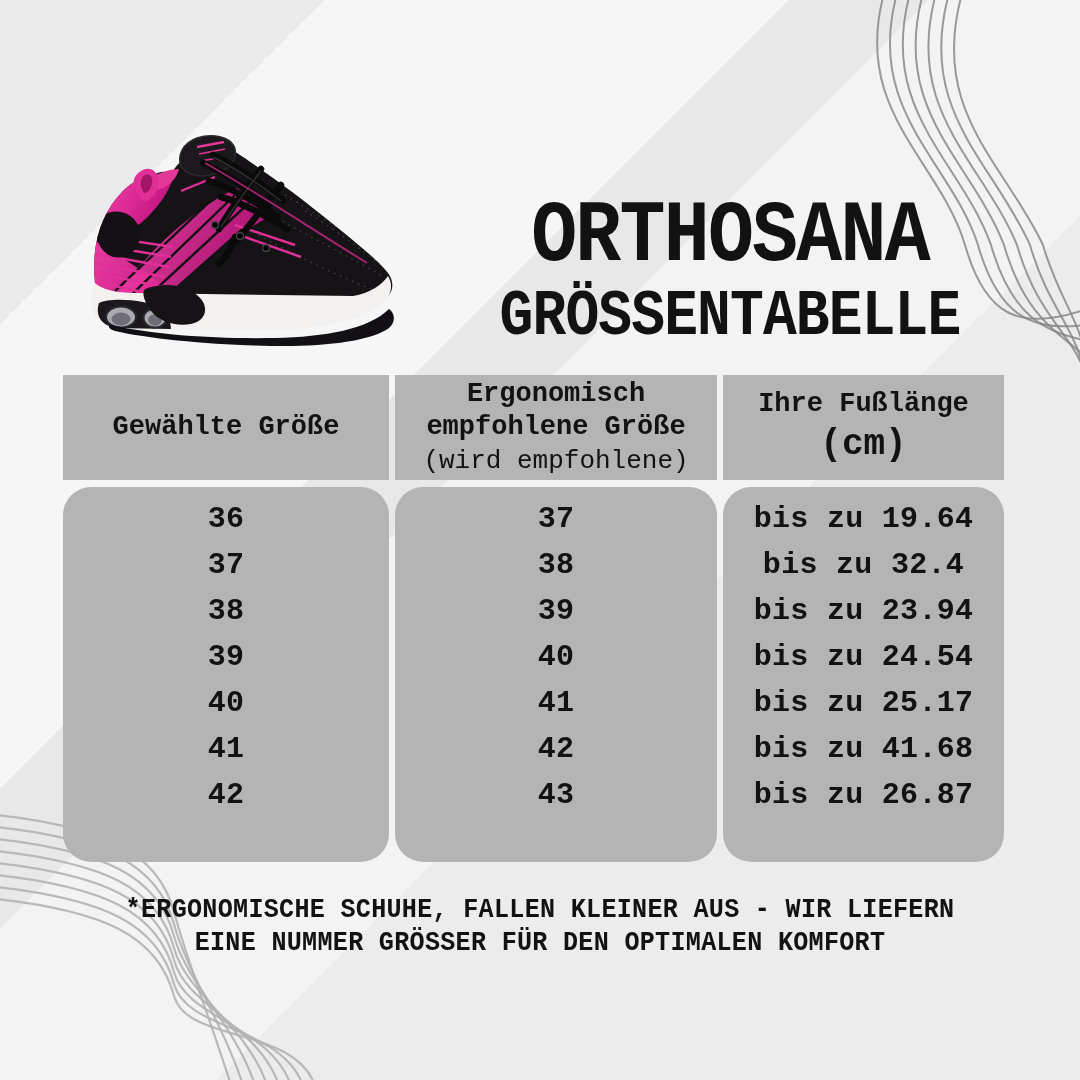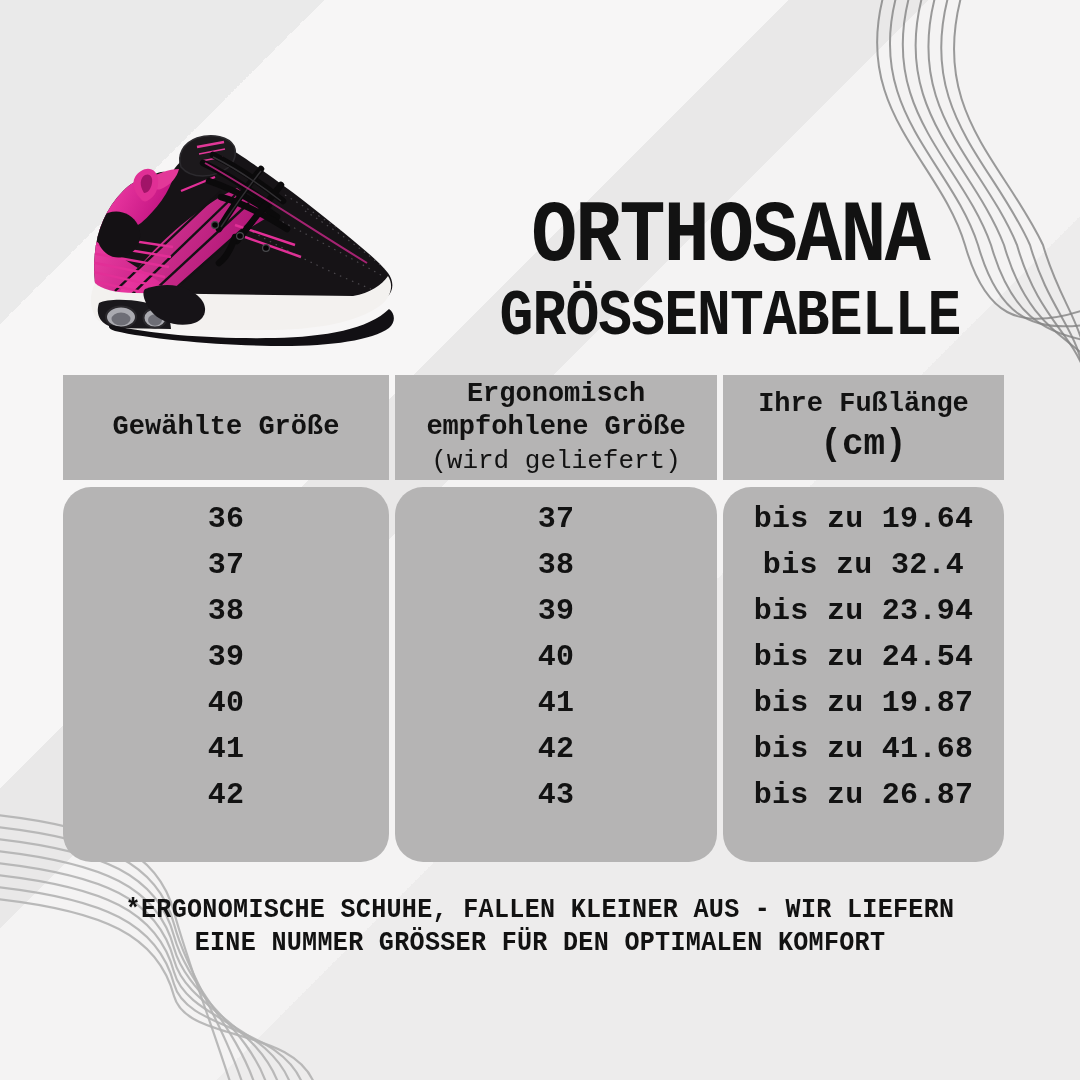--- a/index.html
+++ b/index.html
@@ -167,21 +167,21 @@
     <div class="subtitle">GRÖSSENTABELLE</div>
   </div>
 
   <div class="size-table">
     <div class="thead">
       <div class="th">
         <div class="th-title">Gewählte Größe</div>
       </div>
       <div class="th">
         <div class="th-title">Ergonomisch empfohlene Größe</div>
-        <div class="th-sub">(wird geliefert)</div>
+        <div class="th-sub">(wird empfohlene)</div>
       </div>
       <div class="th cm-col">
         <div class="th-title">Ihre Fußlänge</div>
         <div class="th-sub">(cm)</div>
       </div>
     </div>
     <div class="tbody">
       <div class="body-col">
           <div class="cell">36</div>
           <div class="cell">37</div>
@@ -198,21 +198,21 @@
           <div class="cell">40</div>
           <div class="cell">41</div>
           <div class="cell">42</div>
           <div class="cell">43</div>
         </div>
       <div class="body-col">
           <div class="cell">bis zu 19.64</div>
           <div class="cell">bis zu 32.4</div>
           <div class="cell">bis zu 23.94</div>
           <div class="cell">bis zu 24.54</div>
-          <div class="cell">bis zu 19.87</div>
+          <div class="cell">bis zu 25.17</div>
           <div class="cell">bis zu 41.68</div>
           <div class="cell">bis zu 26.87</div>
         </div>
     </div>
   </div>
 
   <div class="footnote">
     <div>*ERGONOMISCHE SCHUHE, FALLEN KLEINER AUS - WIR LIEFERN</div>
     <div>EINE NUMMER GRÖSSER FÜR DEN OPTIMALEN KOMFORT</div>
   </div>

